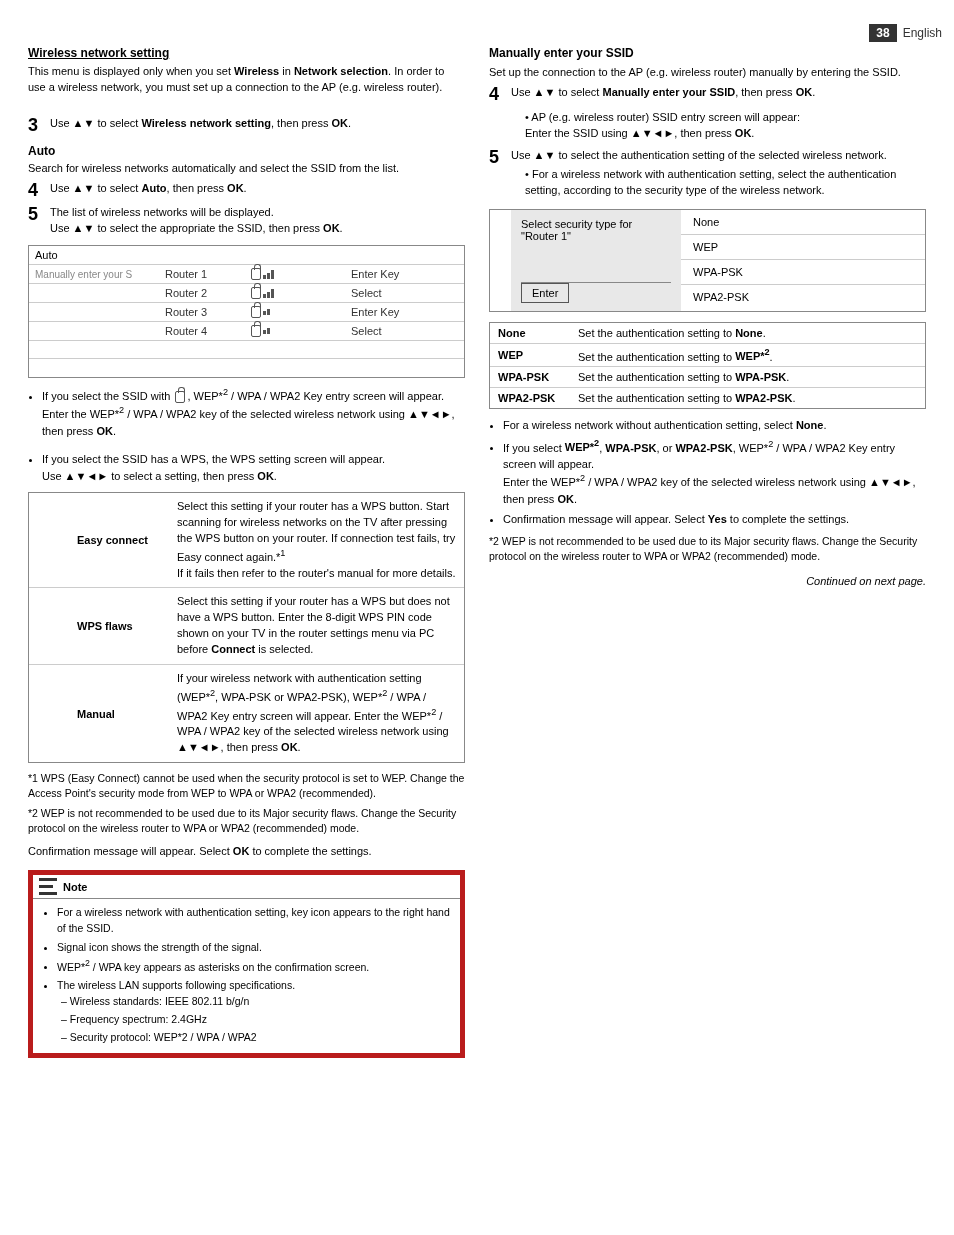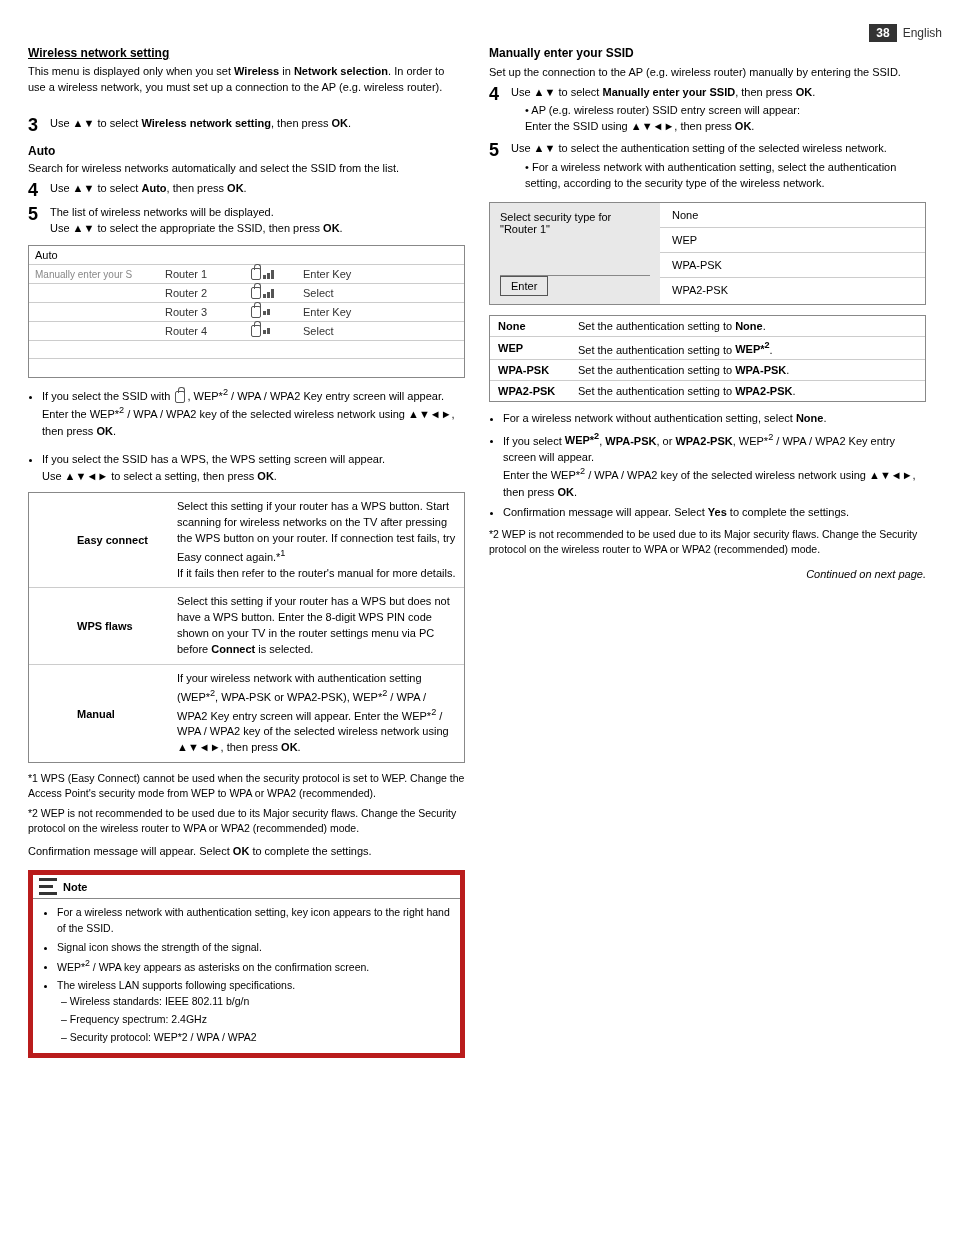--- a/index.html
+++ b/index.html
@@ -115,20 +115,21 @@
       width: 50px;
       padding: 3px 2px;
       display: flex;
       align-items: center;
       gap: 1px;
     }
     .net-col-action {
       flex: 1;
       padding: 3px 4px;
       color: #333;
+      margin-left: 48px;
     }
     .lock-icon {
       display: inline-block;
       width: 10px;
       height: 12px;
       border: 1.5px solid #555;
       border-radius: 2px;
       position: relative;
       margin-right: 1px;
       vertical-align: middle;
@@ -241,20 +242,21 @@
     .right-section-title {
       font-size: 12px;
       font-weight: bold;
       margin-bottom: 5px;
     }
     
     .security-box {
       border: 1px solid #888;
       margin: 10px 0;
       display: flex;
+      padding-left: 21px;
     }
     .security-box-left {
       background: #e8e8e8;
       padding: 8px 10px;
       width: 170px;
       font-size: 11px;
     }
     .security-box-right {
       flex: 1;
       display: flex;
@@ -489,21 +491,21 @@
 
     <div class="col-right">
 
       <h2 class="right-section-title">Manually enter your SSID</h2>
       <p class="sub-para">Set up the connection to the AP (e.g. wireless router) manually by entering the SSID.</p>
 
       <div class="step-row">
         <span class="step-num">4</span>
         <div class="step-text">
           Use ▲▼ to select <b>Manually enter your SSID</b>, then press <b>OK</b>.
-          <div class="indent" style="margin-top:2px;">
+          <div class="indent" style="margin-top:9px;">
             • AP (e.g. wireless router) SSID entry screen will appear:<br>
             Enter the SSID using ▲▼◄►, then press <b>OK</b>.
           </div>
         </div>
       </div>
 
       <div class="step-row" style="margin-top:6px;">
         <span class="step-num">5</span>
         <div class="step-text">
           Use ▲▼ to select the authentication setting of the selected wireless network.

